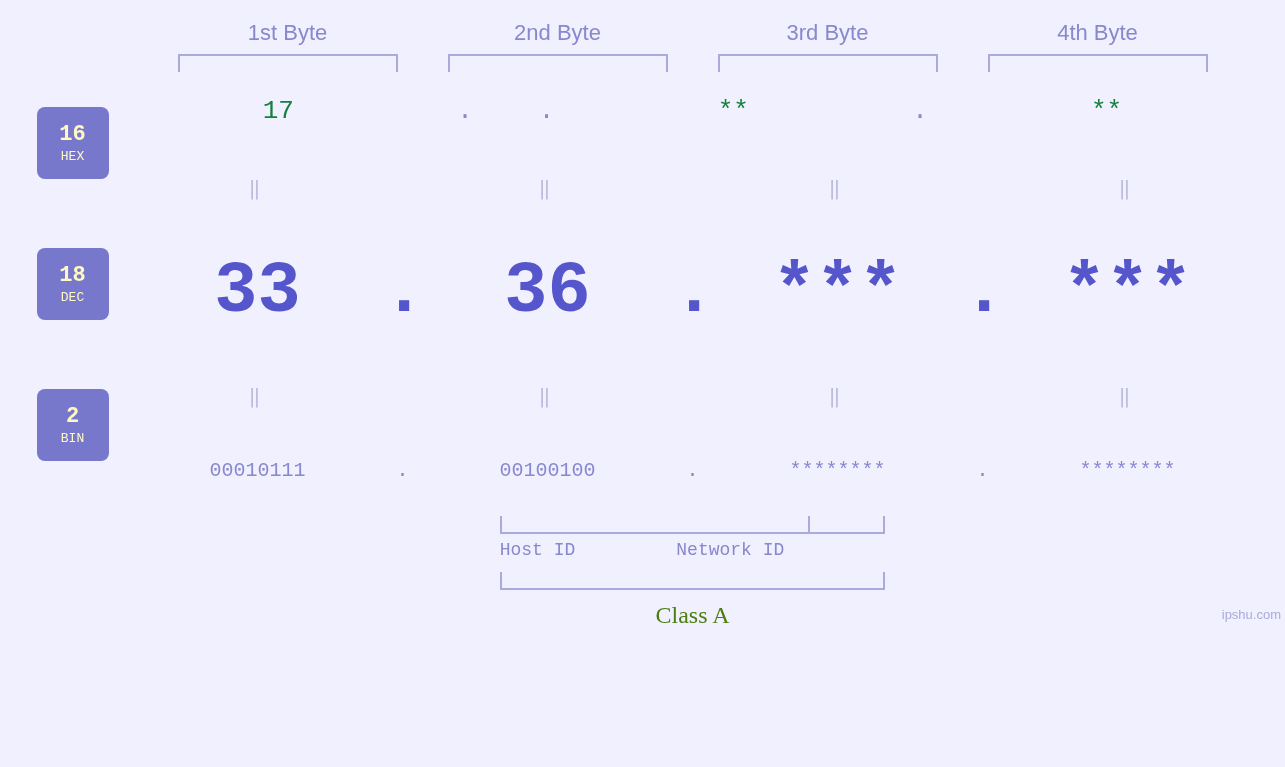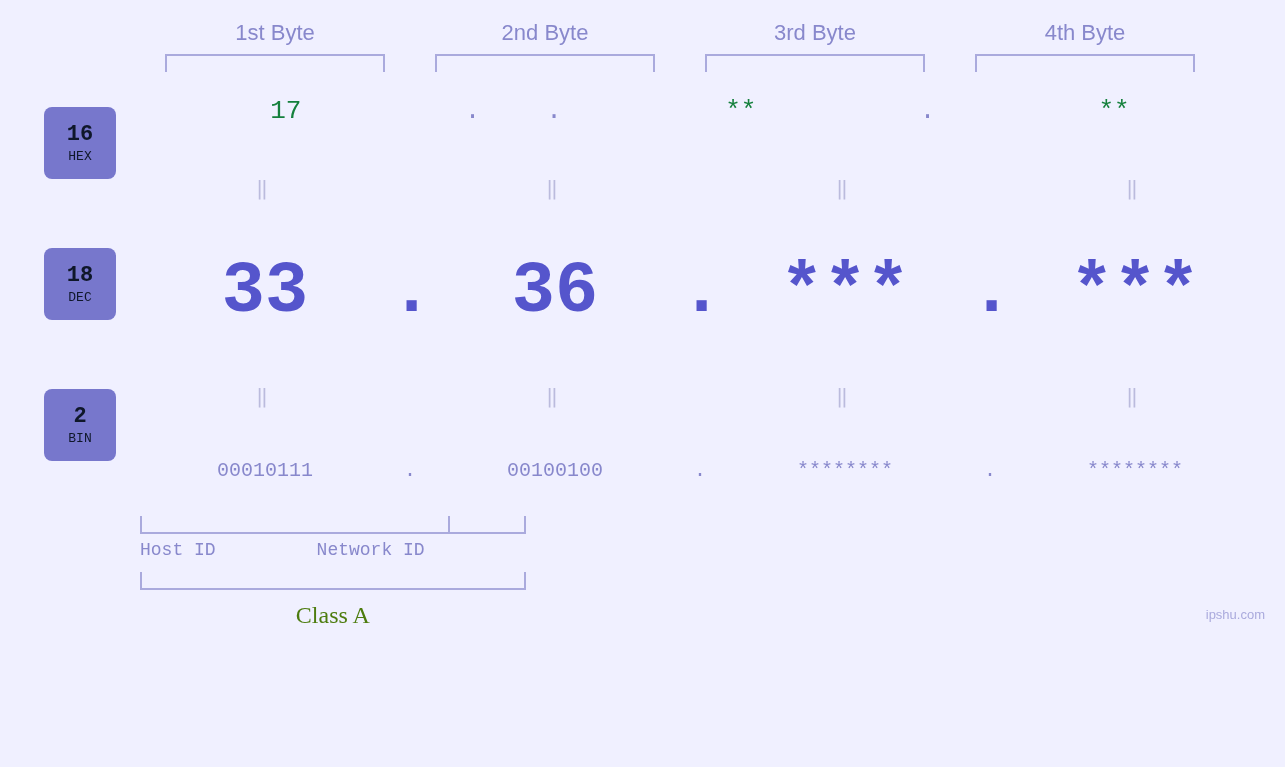--- a/index.html
+++ b/index.html
@@ -12,21 +12,21 @@
       overflow: hidden;
       position: relative;
     }
 
     .main-container {
       width: 1285px;
       height: 634px;
       position: relative;
       display: flex;
       flex-direction: column;
-      align-items: flex-start;
+      align-items: center;
     }
 
     
     .byte-headers {
       display: flex;
       margin-left: 140px;
       padding-top: 20px;
       justify-content: space-around;
       padding-right: 40px;
     }
@@ -53,40 +53,40 @@
       height: 18px;
       border: 2px solid #aaaadd;
       border-bottom: none;
       margin: 0 25px;
     }
 
     .badge {
       width: 72px;
       height: 72px;
       background-color: #7777cc;
-      color: #0f172a;
+      color: #fef9c3;
       border-radius: 8px;
       display: flex;
       flex-direction: column;
       align-items: center;
       justify-content: center;
       font-size: 22px;
       font-weight: bold;
     }
 
     .badge-sub {
       font-size: 13px;
       font-weight: normal;
       margin-top: 2px;
     }
 
     .watermark {
       position: absolute;
       bottom: 12px;
-      right: 20px;
+      right: 4px;
       color: #aaaadd;
       font-size: 13px;
       font-family: Arial, sans-serif;
     }
 
     
     .grid-rows {
       flex: 1;
       display: grid;
       grid-template-columns: 140px 1fr;

